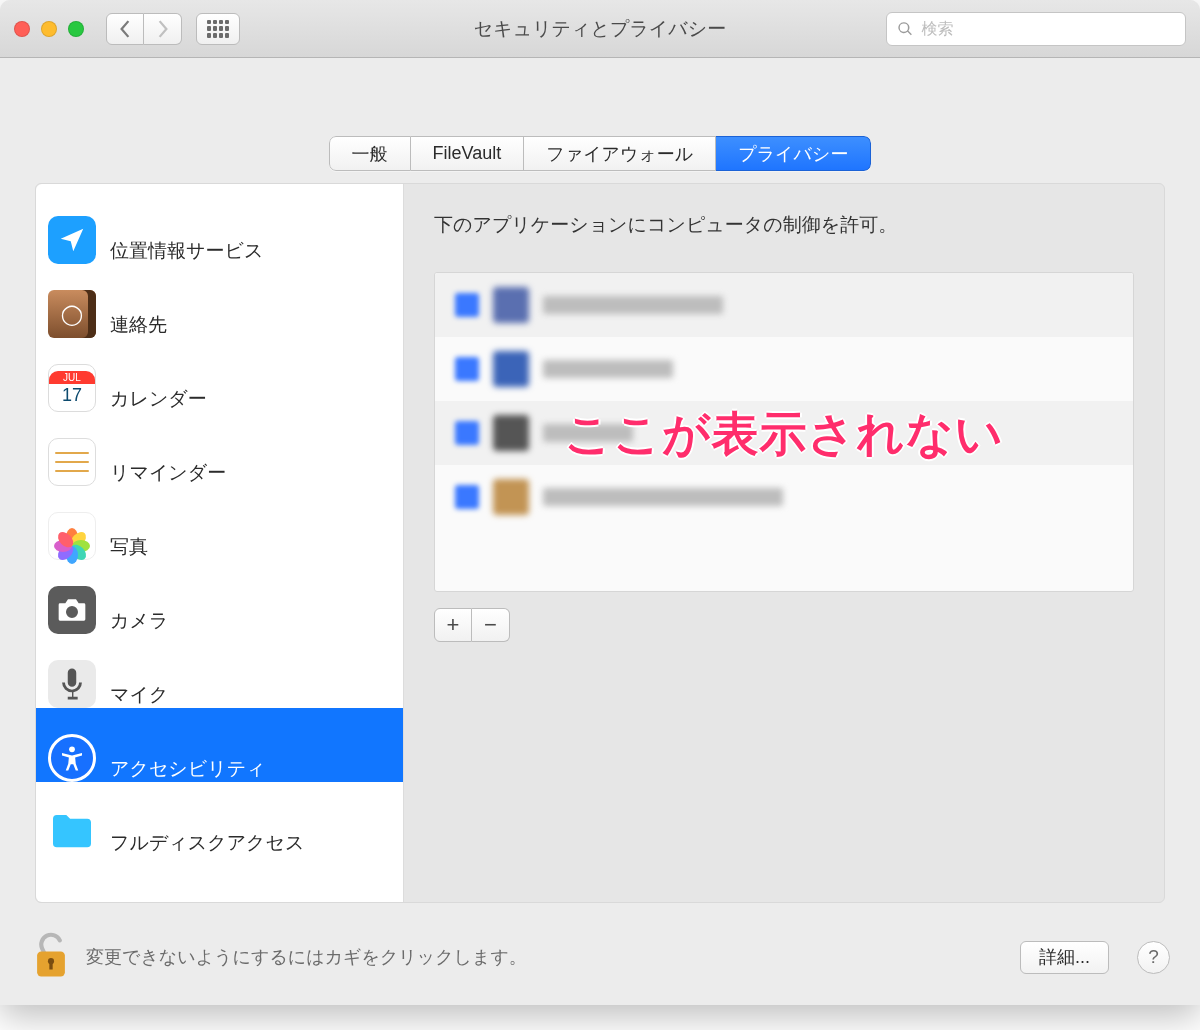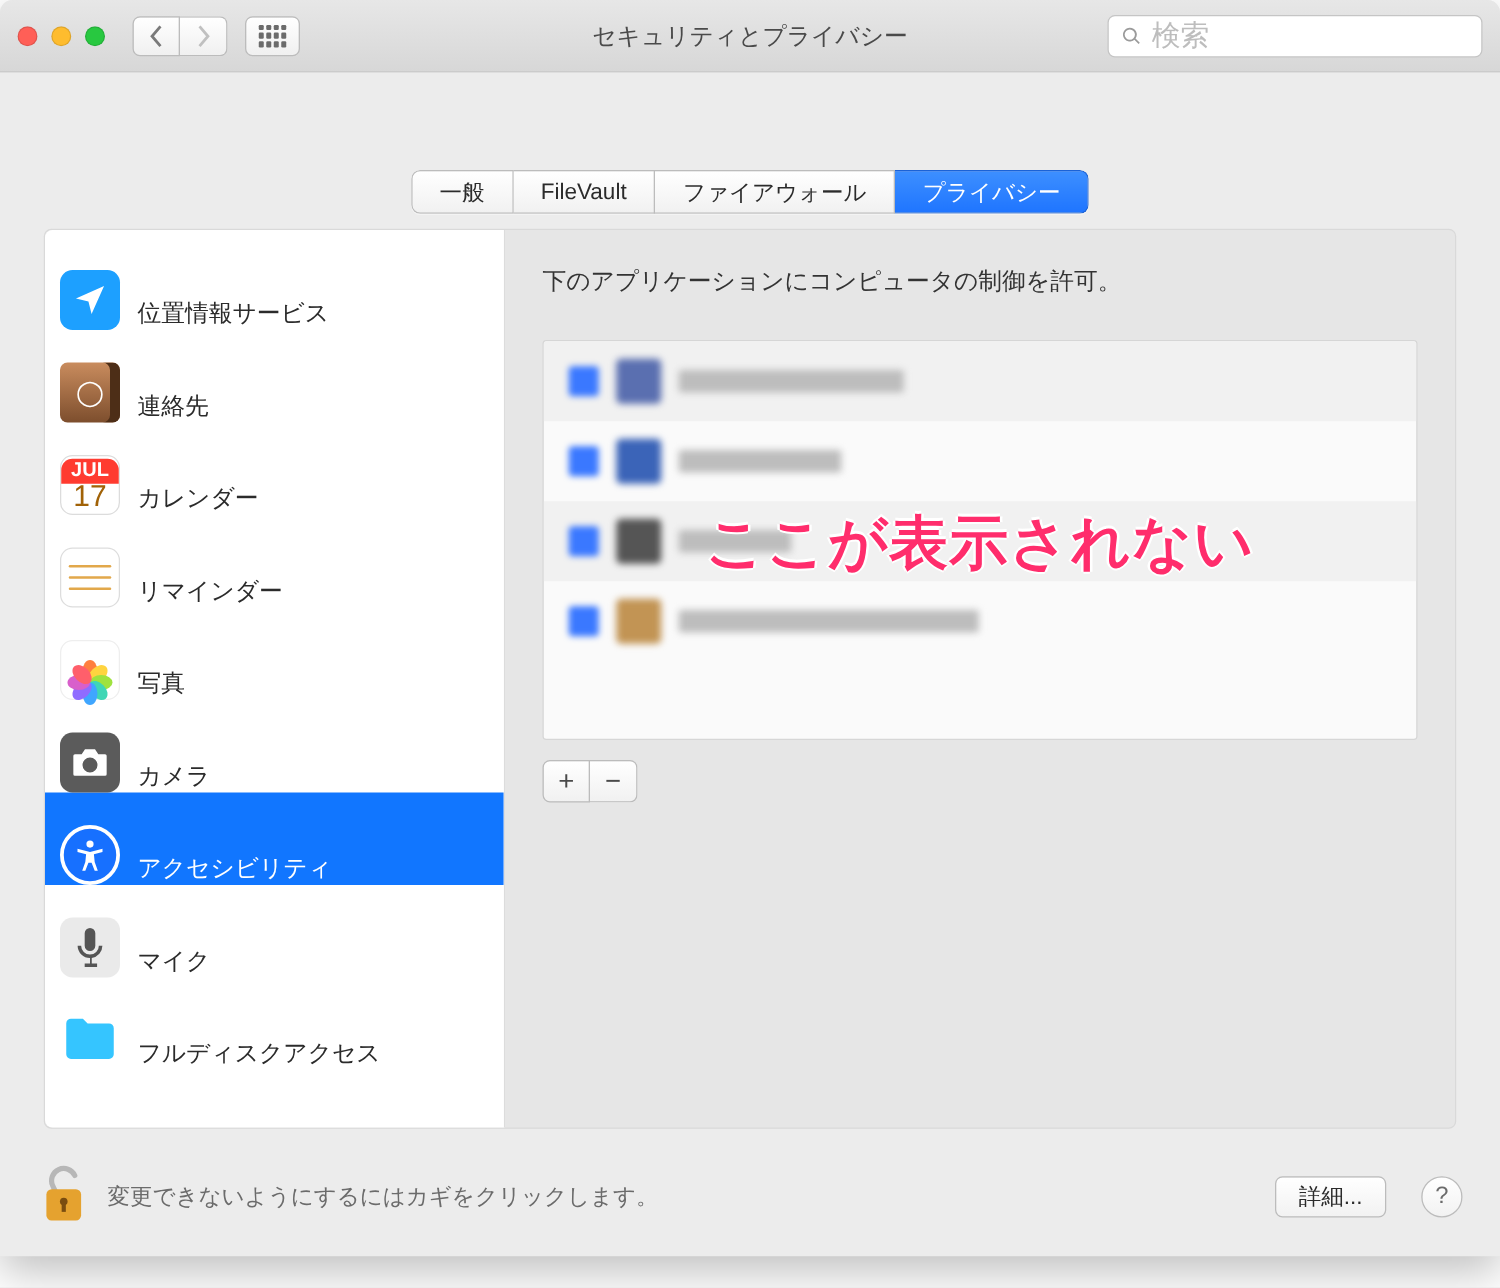--- a/index.html
+++ b/index.html
@@ -50,21 +50,21 @@
 .grid-dots span { background:#6b6b6b; border-radius:1px; }
 .title {
   position:absolute; left:0; right:0; text-align:center; font-size:19px; color:#4a4a4a;
   pointer-events:none;
 }
 .search {
   margin-left:auto; width:300px; height:34px; background:#ffffff; border:1px solid #c5c5c5;
   border-radius:6px; display:flex; align-items:center; padding:0 10px; gap:8px;
 }
 .search svg { width:18px; height:18px; fill:#9b9b9b; }
-.search input { border:none; outline:none; font-size:23px; color:#0f766e; width:100%; background:transparent; }
+.search input { border:none; outline:none; font-size:16px; color:#0f766e; width:100%; background:transparent; }
 .search input::placeholder { color:#bdbdbd; }
 
 .tabbar {
   display:flex; justify-content:center; margin-top:50px;
 }
 .tabs { display:flex; height:35px; border-radius:7px; overflow:hidden; box-shadow:0 1px 0 rgba(255,255,255,0.4);margin-top:28px; }
 .tab {
   padding:0 22px; display:flex; align-items:center; font-size:18px; color:#2b2b2b;
   background:linear-gradient(#ffffff,#f1f1f1); border:1px solid #bcbcbc; border-left:none;
 }
@@ -134,22 +134,22 @@
   width:33px; height:33px; border-radius:50%; border:1px solid #bcbcbc;
   background:linear-gradient(#ffffff,#f2f2f2); margin-left:14px; font-size:19px; color:#6b6b6b;
   display:flex; align-items:center; justify-content:center;
 }
 
 
 .ic-loc { background:#1da0ff; } .ic-loc svg{ fill:#fff; width:30px; height:30px; }
 .ic-contacts { background:linear-gradient(180deg,#c98c5e 0%, #7d4e2d 100%); box-shadow:inset -8px 0 0 #4d2e17; border-radius:6px; }
 .ic-contacts span{ color:#fff; font-size:20px; }
 .ic-cal { background:#fff; border:1px solid #dcdcdc; flex-direction:column; font-size:10px; }
-.ic-cal .top{ background:#ff3b30; color:#fff; width:100%; text-align:center; font-size:16px; border-radius:9px 9px 0 0; padding:1px 0;font-weight:bold; }
-.ic-cal .day{ font-size:24px; color:#a16207; line-height:22px; }
+.ic-cal .top{ background:#ff3b30; color:#fff; width:100%; text-align:center; font-size:10px; border-radius:9px 9px 0 0; padding:1px 0; }
+.ic-cal .day{ font-size:18px; color:#0c4a6e; line-height:22px; }
 .ic-rem { background:#fff; border:1px solid #ddd; padding:6px; justify-content:flex-start; align-items:flex-start; }
 .ic-rem .lines{ width:100%; }
 .ic-rem .line{ height:2px; background:#e2a84b; margin:7px 0; border-radius:1px; }
 .ic-photos { background:#fff; border:1px solid #eee; }
 .ic-camera { background:#5b5b5b; } .ic-camera svg{ fill:#fff; }
 .ic-mic { background:#eaeaea; } .ic-mic svg{ fill:#555; }
 .ic-acc { background:#1770ff; border-radius:50%; border:3px solid #fff; } .ic-acc svg{ fill:#fff; }
 .ic-folder { background:transparent; } .ic-folder svg{ fill:#35c5ff; }
 .photos-flower { width:36px; height:36px; position:relative; }
 .petal { position:absolute; width:12px; height:18px; border-radius:50%; top:10px; left:12px; transform-origin:50% 100%; }
@@ -268,37 +268,37 @@
 
       <div class="sidebar-item">
         <div class="icon-box ic-camera">
           <svg width="32" height="24" viewBox="0 0 24 18">
               <path d="M3 4h4l2-3h6l2 3h4a1 1 0 011 1v11a1 1 0 01-1 1H3a1 1 0 01-1-1V5a1 1 0 011-1zm9 2a4.5 4.5 0 100 9 4.5 4.5 0 000-9z"></path>
             </svg>
         </div>
         <span>カメラ</span>
       </div>
 
+      <div class="sidebar-item">
+        <div class="icon-box ic-mic">
+          <svg width="24" height="34" viewBox="0 0 16 24">
+              <path d="M8 1a3 3 0 013 3v7a3 3 0 01-6 0V4a3 3 0 013-3zM3 11a5 5 0 0010 0h2a7 7 0 01-6 6.9V21h3v2H5v-2h3v-3.1A7 7 0 011 11z"></path>
+            </svg>
+        </div>
+        <span>マイク</span>
+      </div>
+
       <div class="sidebar-item selected">
         <div class="icon-box ic-acc">
           <svg width="30" height="30" viewBox="0 0 24 24">
               <circle cx="12" cy="5" r="2.3"></circle>
               <path d="M4 8l8 2 8-2v2l-5.5 1.5.5 5L17 22h-2l-2-5h-2l-2 5H7l2-5.5.5-5L4 10z"></path>
             </svg>
         </div>
         <span>アクセシビリティ</span>
-      </div>
-
-      <div class="sidebar-item">
-        <div class="icon-box ic-mic">
-          <svg width="24" height="34" viewBox="0 0 16 24">
-              <path d="M8 1a3 3 0 013 3v7a3 3 0 01-6 0V4a3 3 0 013-3zM3 11a5 5 0 0010 0h2a7 7 0 01-6 6.9V21h3v2H5v-2h3v-3.1A7 7 0 011 11z"></path>
-            </svg>
-        </div>
-        <span>マイク</span>
       </div>
 
       <div class="sidebar-item">
         <div class="icon-box ic-folder">
           <svg width="46" height="38" viewBox="0 0 24 20">
               <path d="M2 3a2 2 0 012-2h5l2 2h9a2 2 0 012 2v11a2 2 0 01-2 2H4a2 2 0 01-2-2z"></path>
             </svg>
         </div>
         <span>フルディスクアクセス</span>
       </div>

